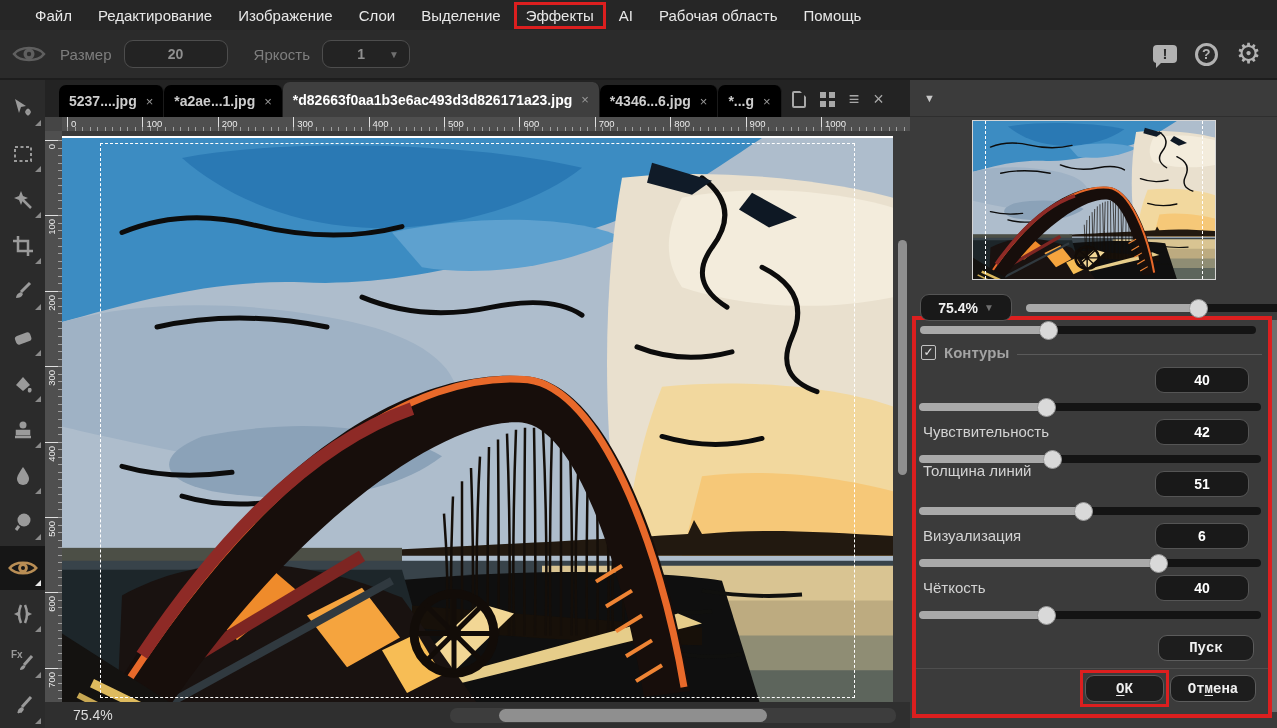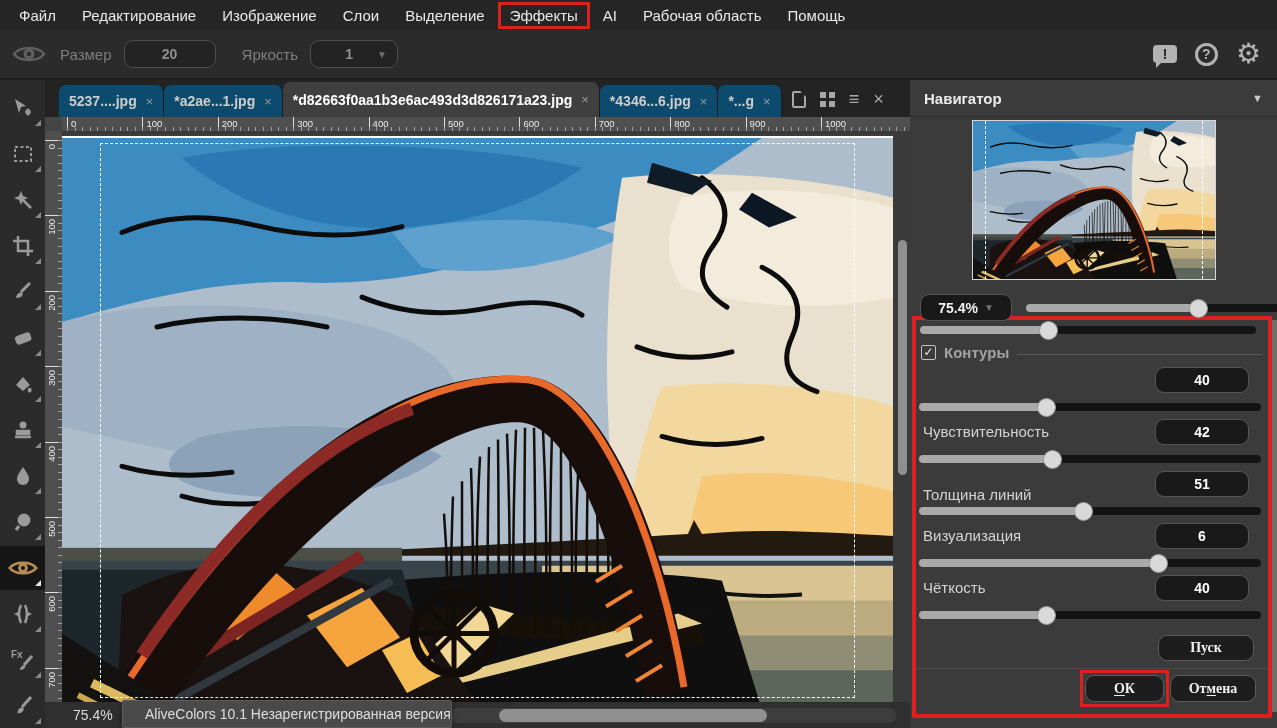--- a/index.html
+++ b/index.html
@@ -1,30 +1,30 @@
 <!DOCTYPE html>
 <html><head>
 <meta charset="utf-8">
 <style>
   * { margin:0; padding:0; box-sizing:border-box; }
   html,body { width:1277px; height:728px; overflow:hidden; background:#262626;
     font-family:"Liberation Sans", sans-serif; -webkit-font-smoothing:antialiased; }
 
   
   .menubar { position:absolute; left:0; top:0; width:1277px; height:30px; background:#262626;
-    display:flex; align-items:center; padding-left:6px; z-index:30; }
+    display:flex; align-items:center; padding-left:22px; z-index:30; }
   .menu-item { color:#e8e8e8; font-size:15px; padding:4px 13px; white-space:nowrap; }
   .menu-item.hl { border:3px solid #dc1f1f; padding:2px 9px; }
 
   
   .optionsbar { position:absolute; left:0; top:30px; width:1277px; height:50px; background:#2b2b2b;
     border-bottom:2px solid #1d1d1d; display:flex; align-items:center; z-index:29; }
   .opt-eye { width:34px; height:22px; margin:0 14px 0 12px; opacity:.55; }
   .opt-label { color:#7e7e7e; font-size:15px; margin-right:12px; }
-  .opt-box { width:92px; height:28px; background:#232323; border:1px solid #4d4d4d; border-radius:9px;
+  .opt-box { width:104px; height:28px; background:#232323; border:1px solid #4d4d4d; border-radius:9px;
     color:#8f8f8f; font-weight:bold; font-size:14px; display:flex; align-items:center; justify-content:center;
     margin-right:26px; }
   .opt-box.dd { width:88px; justify-content:space-between; padding:0 10px; }
   .dd-caret { color:#6f6f6f; font-size:10px; }
   .top-icons { margin-left:auto; display:flex; align-items:center; gap:18px; padding-right:16px; }
   .icon-bubble { position:relative; width:24px; height:18px; background:#b2b2b2; border-radius:4px;
     color:#2b2b2b; font-weight:bold; font-size:15px; text-align:center; line-height:18px; }
   .icon-bubble::after { content:''; position:absolute; left:3px; bottom:-5px;
     border-left:6px solid #b2b2b2; border-bottom:6px solid transparent; }
   .icon-help { width:23px; height:23px; border:3px solid #b2b2b2; border-radius:50%;
@@ -38,21 +38,21 @@
   .tool::after { content:''; position:absolute; right:4px; bottom:4px;
     border-right:6px solid #8a8a8a; border-top:6px solid transparent; }
   .tool.active { background:#161616; }
   .tool.active::after { border-right-color:#e8e8e8; }
   .tool svg { stroke:#9a9a9a; fill:none; stroke-width:2; }
   .tool.active svg { stroke:#b98e55; }
 
   
   .tabbar { position:absolute; left:45px; top:80px; width:865px; height:37px; background:#232323;
     display:flex; align-items:flex-end; padding-left:14px; z-index:19; }
-  .tab { height:32px; background:#0c4a6e; border-right:1px solid #1b1b1b; border-radius:7px 7px 0 0;
+  .tab { height:32px; background:#000000; border-right:1px solid #1b1b1b; border-radius:7px 7px 0 0;
     display:flex; align-items:center; padding:0 10px; gap:9px; }
   .tab-label { color:#cdcdcd; font-size:14px; font-weight:bold; white-space:nowrap; }
   .tab.active { background:#3f3f3f; height:35px; }
   .tab.active .tab-label { color:#fff; }
   .tab-close { color:#9a9a9a; font-size:13px; }
   .tab-actions { display:flex; align-items:center; gap:14px; margin-left:10px; height:35px; }
   .doc-icon { position:relative; width:14px; height:17px; border:2px solid #a8a8a8; border-radius:2px; }
   .doc-icon::after { content:''; position:absolute; top:-2px; right:-2px;
     border-top:6px solid #232323; border-left:6px solid transparent; }
   .tile-icon { width:15px; height:15px;
@@ -121,21 +121,21 @@
   .checkbox { width:15px; height:15px; border:1px solid #c2c2c2; border-radius:2px; color:#e2e2e2;
     font-size:12px; line-height:13px; text-align:center; }
   .ep-group-label { color:#a3a3a3; font-weight:bold; font-size:15px; }
   .ep-group-line { flex:1; height:1px; background:#5a5a5a; margin-top:3px; }
   .ep-label { position:absolute; left:7px; height:26px; line-height:26px; color:#d3d3d3; font-size:15px; }
   .val-box { position:absolute; right:19px; width:94px; height:26px; background:#191919;
     border:1px solid #555; border-radius:9px; color:#fff; font-weight:bold; font-size:14px;
     text-align:center; line-height:24px; }
   .ep-slider { position:absolute; left:3px; right:7px; }
   .btn { background:#1d1d1d; border:1px solid #5c5c5c; border-radius:9px; color:#f0f0f0;
-    font-weight:bold; font-size:14px; font-family:Liberation Serif, serif;
+    font-weight:bold; font-size:14px; font-family:Liberation Mono, monospace;
     display:flex; align-items:center; justify-content:center; }
   .btn-run { position:absolute; right:14px; top:315px; width:96px; height:26px; }
   .ep-sep { position:absolute; left:0; right:0; top:348px; height:1px; background:#4e4e4e; }
   .btn-default { position:absolute; left:1px; top:355px; width:158px; height:27px; }
   .ok-wrap { position:absolute; left:164px; top:350px; width:89px; height:37px;
     border:3px solid #dc1f1f; display:flex; align-items:center; justify-content:center; }
   .btn-ok { width:79px; height:27px; }
   .btn-cancel { position:absolute; left:254px; top:355px; width:86px; height:27px; }
   .u { text-decoration:underline; text-underline-offset:2px; }
   .panel-scrollstrip { position:absolute; right:0; top:240px; width:5px; height:392px; background:#6f6f6f; }
@@ -436,28 +436,24 @@
   </div>
 
   <div class="v-scroll">
       <div class="v-thumb"></div>
     </div>
   <div class="status-strip"></div>
   <span class="zoom-label">75.4%</span>
   <div class="h-scroll">
       <div class="h-thumb"></div>
     </div>
-  <div class="tooltip">
-    <span>AliveColors 10.1 Незарегистрированная версия</span>
-  </div>
 </div>
 
 <div class="right-panel">
   <div class="nav-header">
-    <span class="nav-title">Навигатор</span>
     <span class="nav-caret">▼</span>
   </div>
   <div class="nav-thumb">
     <svg width="242" height="158" viewBox="0 0 831 575" preserveAspectRatio="none">
         <use href="#scene"></use>
       </svg>
     <div class="nav-dash" style="left:12px"></div>
     <div class="nav-dash" style="left:229px"></div>
   </div>
   <div class="zoom-dd">
@@ -489,21 +485,21 @@
           <div class="thumb"></div>
         </div>
 
       <span class="ep-label" style="top:99px">Чувствительность</span>
       <div class="val-box" style="top:99px">42</div>
       <div class="slider ep-slider" style="top: 130px; --p: 39%;">
           <div class="track"></div>
           <div class="thumb"></div>
         </div>
 
-      <span class="ep-label" style="top:162px">Толщина линий</span>
+      <span class="ep-label" style="top:138px">Толщина линий</span>
       <div class="val-box" style="top:151px">51</div>
       <div class="slider ep-slider" style="top: 182px; --p: 48%;">
           <div class="track"></div>
           <div class="thumb"></div>
         </div>
 
       <span class="ep-label" style="top:203px">Визуализация</span>
       <div class="val-box" style="top:203px">6</div>
       <div class="slider ep-slider" style="top: 234px; --p: 70%;">
           <div class="track"></div>

